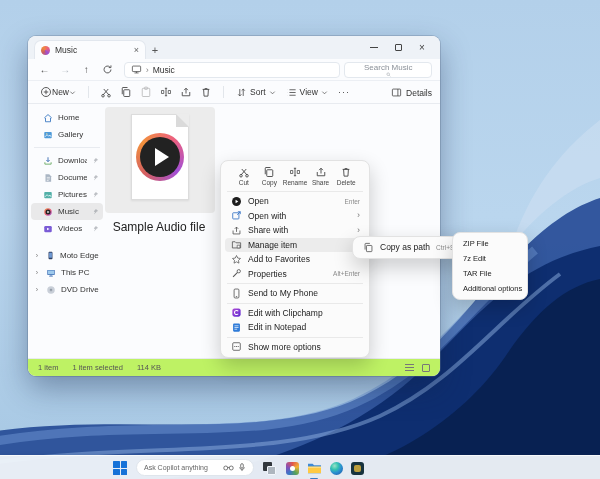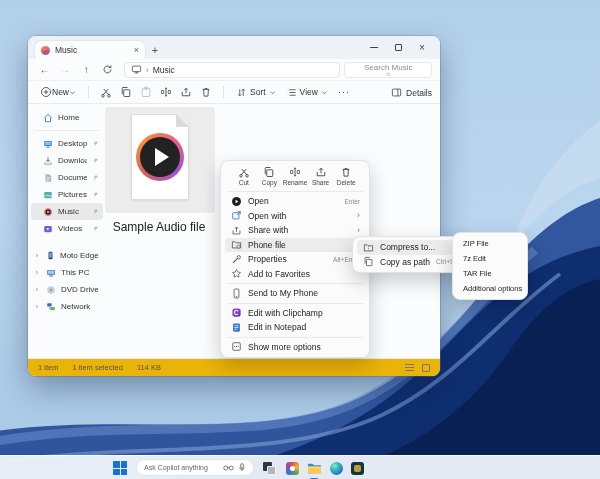--- a/index.html
+++ b/index.html
@@ -76,21 +76,21 @@
   .disc { position:absolute; left:4px; top:18px; width:48px; height:48px; border-radius:50%;
           background:conic-gradient(from -50deg,#f2913c,#ec5f80,#a24fd6,#d45f62,#f2913c); }
   .disc::before { content:""; position:absolute; left:4px; top:4px; width:40px; height:40px;
                   border-radius:50%; background:#222; }
   .disc::after { content:""; position:absolute; left:19px; top:15px; width:0; height:0;
                  border-style:solid; border-width:9px 0 9px 14px; border-color:transparent transparent transparent #fff; }
   .tile-label { position:absolute; left:-10px; top:113px; width:128px; text-align:center;
                 font-size:12px; color:#222; }
 
   .status { position:absolute; left:0; right:0; bottom:0; height:18px; border-top:1px solid #e8ebf0;
-            background:#eab308; display:flex; align-items:center; padding:0 10px; gap:14px;
+            background:#bef264; display:flex; align-items:center; padding:0 10px; gap:14px;
             font-size:7.5px; color:#555; }
   .status .right { margin-left:auto; display:flex; gap:8px; align-items:center; }
   .svw1 { width:9px; height:7px; display:flex; flex-direction:column; justify-content:space-between; }
   .svw1 i { display:block; height:1px; background:#777; }
   .svw2 { width:8px; height:8px; border:1px solid #777; border-radius:1px; }
 
   
   .menu { position:absolute; background:#fbfbfb; border:1px solid #e2e2e2; border-radius:8px;
           box-shadow:0 8px 20px rgba(0,0,0,.2); z-index:5; padding:3px 4px; }
   .ctx { left:220px; top:160px; width:150px; }
@@ -291,32 +291,29 @@
     <div class="body">
 
       <div class="sidebar">
         <div class="sitem">
           <svg width="10" height="10" viewBox="0 0 16 16">
             <path d="M2 8l6-5.5L14 8" stroke="#4f87c9" stroke-width="1.6" fill="none"></path>
             <path d="M4 8v6h8V8" stroke="#4f87c9" stroke-width="1.6" fill="none"></path>
           </svg>
           <span class="lbl">Home</span>
         </div>
-        <div class="sdiv"></div>
         <div class="sitem">
           <svg width="10" height="10" viewBox="0 0 16 16">
-            <rect x="2" y="3" width="12" height="8" rx="1" fill="#3f6fb4"></rect>
-            <rect x="3" y="4" width="10" height="6" fill="#7fc2ee"></rect>
-            <path d="M8 11v2M5 13h6" stroke="#3f6fb4" stroke-width="1.3"></path>
-          </svg>
-          <span class="lbl">Desktop</span>
-          <svg class="pin" width="7" height="7" viewBox="0 0 16 16">
-            <path d="M9 2l5 5-3 .8L8.5 11 5 14l-.4-.4L7 10 4.2 7.2z" fill="#8a8f96"></path>
-          </svg>
-        </div>
+            <rect x="2" y="3" width="12" height="10" rx="1.5" fill="#4f9bd9"></rect>
+            <path d="M3 11l3.5-3.5L9 10l2-2 2 3" stroke="#fff" stroke-width="1.2" fill="none"></path>
+            <circle cx="6" cy="6" r="1" fill="#ffe48a"></circle>
+          </svg>
+          <span class="lbl">Gallery</span>
+        </div>
+        <div class="sdiv"></div>
         <div class="sitem">
           <svg width="10" height="10" viewBox="0 0 16 16">
             <path d="M8 2v7M8 9L5.4 6.4M8 9l2.6-2.6" stroke="#3f6fb4" stroke-width="1.5" fill="none"></path>
             <path d="M3 10v3h10v-3" stroke="#6fae6a" stroke-width="1.5" fill="none"></path>
           </svg>
           <span class="lbl">Downloads</span>
           <svg class="pin" width="7" height="7" viewBox="0 0 16 16">
             <path d="M9 2l5 5-3 .8L8.5 11 5 14l-.4-.4L7 10 4.2 7.2z" fill="#8a8f96"></path>
           </svg>
         </div>
@@ -389,29 +386,20 @@
           </div>
           <div class="sitem">
             <span class="tw">›</span>
             <svg width="10" height="10" viewBox="0 0 16 16">
               <circle cx="8" cy="8" r="6" fill="#c9cfd8"></circle>
               <circle cx="8" cy="8" r="2" fill="#7b8694"></circle>
               <circle cx="8" cy="8" r="0.9" fill="#fff"></circle>
             </svg>
             <span class="lbl">DVD Drive (D:) CCC</span>
           </div>
-          <div class="sitem">
-            <span class="tw">›</span>
-            <svg width="10" height="10" viewBox="0 0 16 16">
-              <rect x="2" y="2" width="7" height="5" rx="0.8" fill="#3f6fb4"></rect>
-              <rect x="7" y="8" width="7" height="5" rx="0.8" fill="#6fae6a"></rect>
-              <path d="M5.5 7v4h2" stroke="#7b8694" stroke-width="1" fill="none"></path>
-            </svg>
-            <span class="lbl">Network</span>
-          </div>
         </div>
       </div>
 
       <div class="main">
         <div class="tile">
           <div class="page">
             <div class="disc"></div>
           </div>
           <div class="tile-label">Sample Audio file</div>
         </div>
@@ -504,40 +492,40 @@
       <span class="lbl">Share with</span>
       <span class="arr">›</span>
     </div>
     <div class="mi hl">
       <span class="ico">
           <svg width="11" height="11" viewBox="0 0 16 16">
         <path d="M2 4h4l1.5 1.5H14V13H2z" stroke="#555" fill="none" stroke-width="1.2"></path>
         <path d="M9 9h4v4H9z" fill="#fbfbfb" stroke="#555" stroke-width="1"></path>
       </svg>
         </span>
-      <span class="lbl">Phone file</span>
+      <span class="lbl">Manage item</span>
       <span class="arr">›</span>
+    </div>
+    <div class="mi">
+      <span class="ico">
+          <svg width="11" height="11" viewBox="0 0 16 16">
+        <path d="M8 2.2l1.8 3.7 4 .6-2.9 2.8.7 4L8 11.4l-3.6 1.9.7-4L2.2 6.5l4-.6z" stroke="#555" fill="none" stroke-width="1.1"></path>
+      </svg>
+        </span>
+      <span class="lbl">Add to Favorites</span>
     </div>
     <div class="mi">
       <span class="ico">
           <svg width="11" height="11" viewBox="0 0 16 16">
         <circle cx="11.3" cy="4.7" r="2.4" stroke="#555" fill="none" stroke-width="1.2"></circle>
         <path d="M9.5 6.5L3 13" stroke="#555" stroke-width="1.5" fill="none"></path>
       </svg>
         </span>
       <span class="lbl">Properties</span>
       <span class="sc">Alt+Enter</span>
-    </div>
-    <div class="mi">
-      <span class="ico">
-          <svg width="11" height="11" viewBox="0 0 16 16">
-        <path d="M8 2.2l1.8 3.7 4 .6-2.9 2.8.7 4L8 11.4l-3.6 1.9.7-4L2.2 6.5l4-.6z" stroke="#555" fill="none" stroke-width="1.1"></path>
-      </svg>
-        </span>
-      <span class="lbl">Add to Favorites</span>
     </div>
     <div class="msep"></div>
     <div class="mi">
       <span class="ico">
           <svg width="11" height="11" viewBox="0 0 16 16">
         <rect x="4.5" y="1.5" width="7" height="13" rx="1.5" stroke="#555" fill="none" stroke-width="1.2"></rect>
         <path d="M7 12.5h2" stroke="#555" stroke-width="1.2"></path>
       </svg>
         </span>
       <span class="lbl">Send to My Phone</span>
@@ -575,30 +563,20 @@
         <circle cx="5.5" cy="8" r="0.9" fill="#555"></circle>
             <circle cx="8" cy="8" r="0.9" fill="#555"></circle>
             <circle cx="10.5" cy="8" r="0.9" fill="#555"></circle>
       </svg>
         </span>
       <span class="lbl">Show more options</span>
     </div>
   </div>
 
   <div class="menu sub1">
-    <div class="mi hl">
-      <span class="ico">
-          <svg width="11" height="11" viewBox="0 0 16 16">
-        <path d="M2 4h4l1.5 1.5H14V13H2z" stroke="#555" fill="none" stroke-width="1.2"></path>
-        <path d="M8 6.5v1M8 9v1M8 11.5v1" stroke="#555" stroke-width="1.2"></path>
-      </svg>
-        </span>
-      <span class="lbl">Compress to...</span>
-      <span class="arr">›</span>
-    </div>
     <div class="mi">
       <span class="ico">
           <svg width="11" height="11" viewBox="0 0 16 16">
         <rect x="5" y="5" width="8" height="9" rx="1" stroke="#555" fill="none" stroke-width="1.2"></rect>
         <path d="M3 11V3a1 1 0 0 1 1-1h6" stroke="#555" fill="none" stroke-width="1.2"></path>
       </svg>
         </span>
       <span class="lbl">Copy as path</span>
       <span class="sc">Ctrl+Shift+C</span>
     </div>

